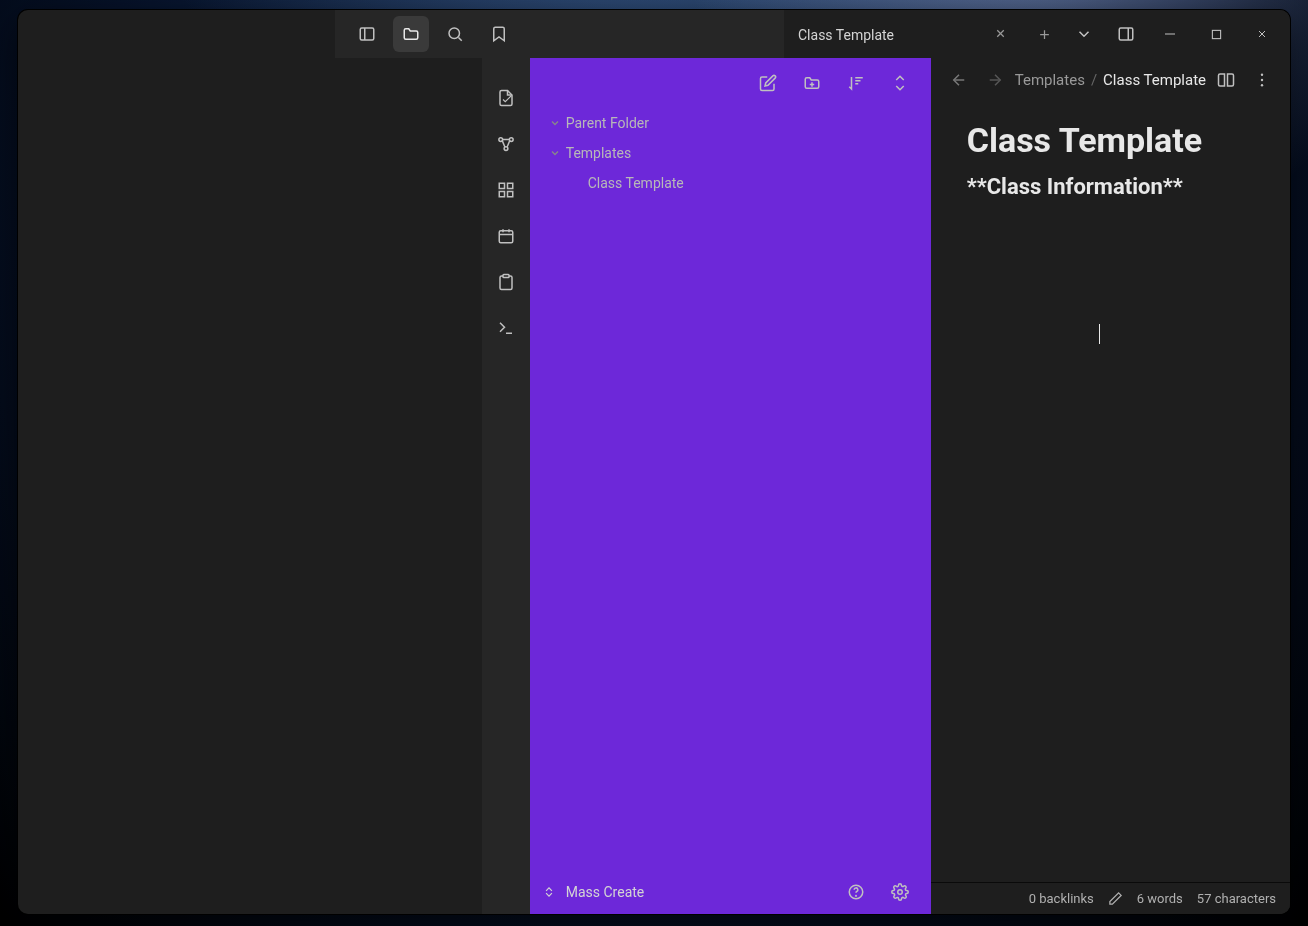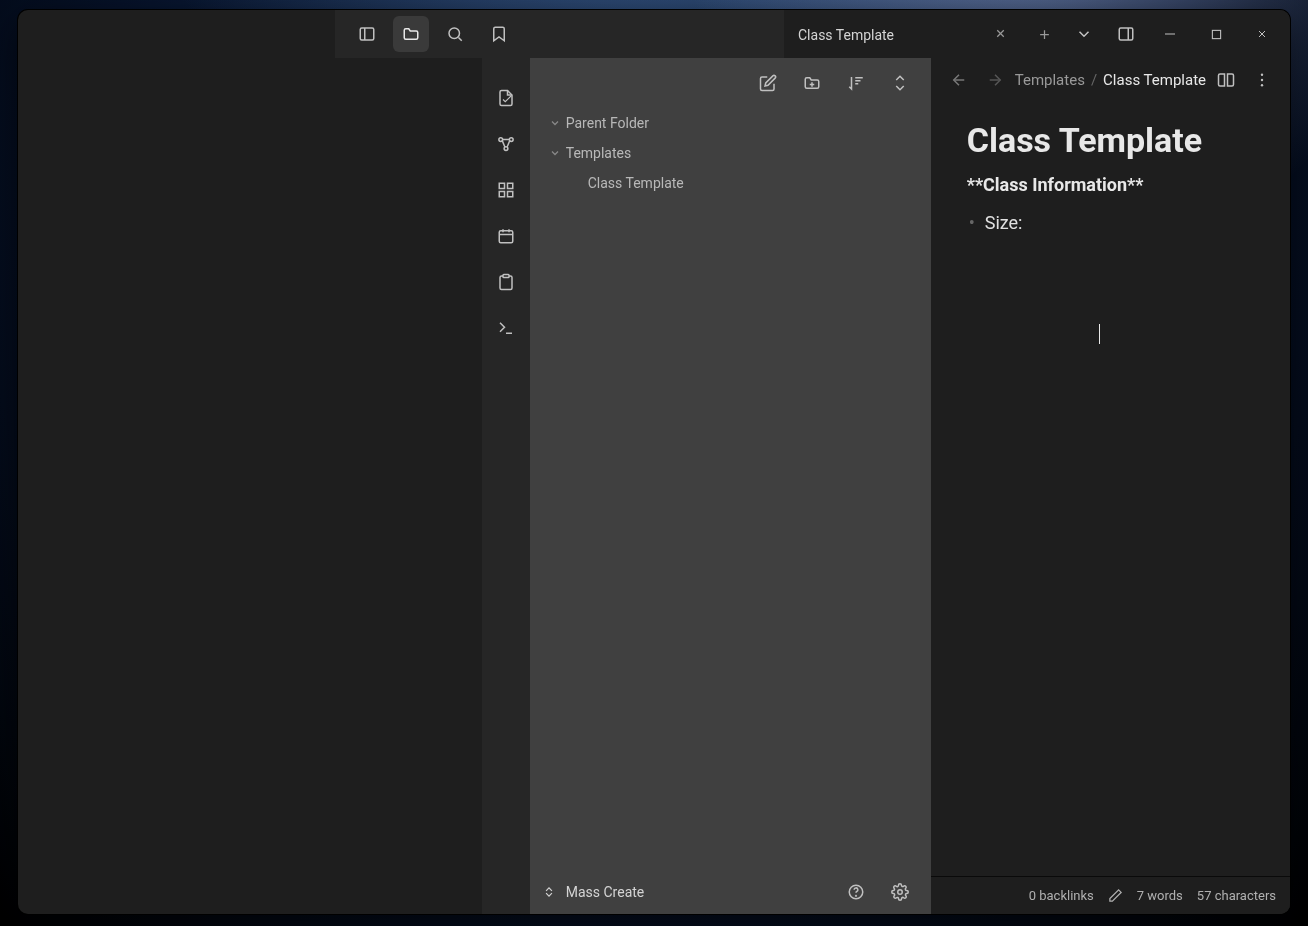--- a/index.html
+++ b/index.html
@@ -77,21 +77,21 @@
     background: #262626;
     display:flex; flex-direction:column; align-items:center;
     padding-top: 22px;
     gap: 10px;
     flex-shrink:0;
   }
   .ribbon .icon-btn { margin:0; }
 
   .sidebar {
     width: 401px;
-    background: #404040;
+    background: #6d28d9;
     display:flex; flex-direction:column;
     flex-shrink:0;
     position: relative;
   }
   .sidebar-top-actions {
     height: 50px;
     display:flex; justify-content:flex-end; align-items:center;
     padding: 0 10px;
     gap: 2px;
   }
@@ -141,24 +141,24 @@
     flex:1; overflow:auto;
     padding: 18px 36px;
   }
   .editor h1 {
     font-size: 34px;
     font-weight: 700;
     color: #e8e8e8;
     margin-bottom: 14px;
   }
   .editor .bold-md {
-    font-size: 18px;
+    font-size: 22px;
     font-weight: 700;
     color: #e8e8e8;
-    margin-bottom: 12px;
+    margin-bottom: 20px;
   }
   .editor ul { list-style:none; padding-left: 18px; }
   .editor ul li {
     font-size: 18px;
     line-height: 1.75;
     color: #e0e0e0;
     position: relative;
   }
   .editor ul li::before {
     content: "•";
@@ -166,21 +166,21 @@
     left: -16px;
     color: #666;
   }
   .text-cursor {
     position: absolute;
     width: 1px; height: 20px;
     background: #e8e8e8;
   }
 
   .statusbar {
-    height: 38px;
+    height: 32px;
     display:flex; align-items:center; justify-content:flex-end;
     padding: 0 14px;
     gap: 14px;
     color: #b0b0b0;
     font-size: 13px;
     border-top: 1px solid #0a0a0a;
     background:#1e1e1e;
   }
   .statusbar .pen-icon { display:flex;align-items:center;}
 </style>
@@ -428,31 +428,30 @@
                 <circle cx="12" cy="19" r="1.6"></circle>
               </svg>
           </div>
         </div>
       </div>
 
       <div class="editor" style="position:relative">
         <h1>Class Template</h1>
         <div class="bold-md">**Class Information**</div>
         <ul>
-          <li>Size:</li>
         </ul>
         <div class="text-cursor" style="left:168px; top:222px;"></div>
       </div>
 
       <div class="statusbar">
         <span>0 backlinks</span>
         <span class="pen-icon">
           <svg width="15" height="15" viewBox="0 0 24 24" fill="none" stroke="currentColor" stroke-width="2">
               <path d="M17 3l4 4L7 21H3v-4L17 3z"></path>
             </svg>
         </span>
-        <span>7 words</span>
+        <span>6 words</span>
         <span>57 characters</span>
       </div>
     </div>
 
   </div>
 </div>
 
 </body></html>

